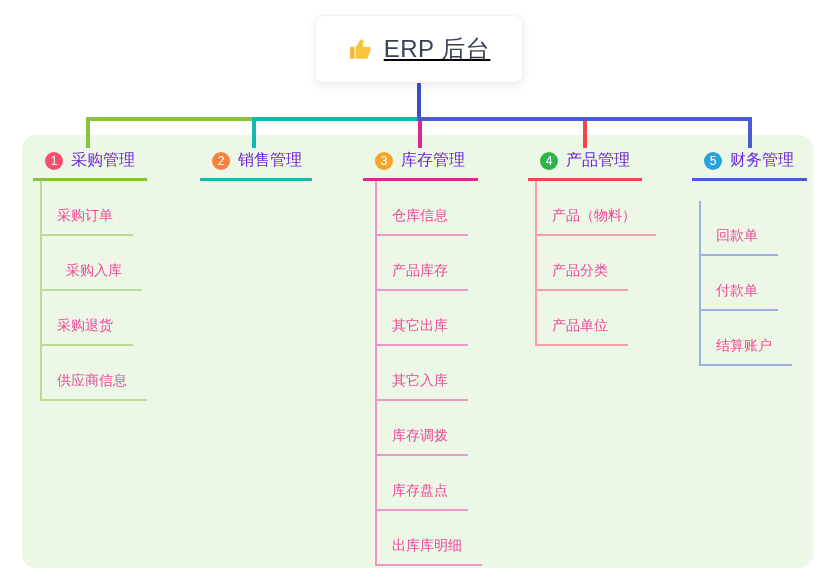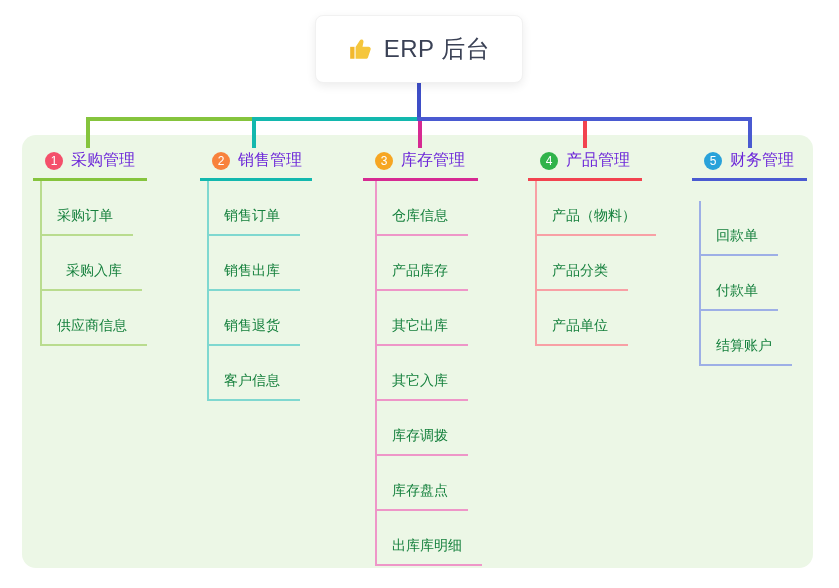--- a/index.html
+++ b/index.html
@@ -31,20 +31,21 @@
     width: 208px; height: 68px;
     background: #ffffff;
     border: 1px solid #f1f1f1;
     border-radius: 8px;
     box-shadow: 0 3px 10px rgba(0,0,0,0.08);
     display: flex;
     align-items: center;
     justify-content: center;
     gap: 10px;
     z-index: 3;
+    text-decoration: underline;
   }
   .root-title {
     font-size: 24px;
     font-weight: 500;
     color: #3a4155;
     letter-spacing: 0.5px;
   }
   .thumb-icon { width: 26px; height: 26px; display: block; }
 
   
@@ -97,21 +98,21 @@
     border-left: 2px solid #ccc;
   }
   li.child {
     width: max-content;
     height: 55px;
     display: flex;
     align-items: flex-end;
     padding: 0 20px 9px 15px;
     border-bottom: 2px solid #ccc;
     font-size: 14px;
-    color: #15803d;
+    color: #ec4899;
     white-space: nowrap;
     cursor: pointer;
   }
 </style>
 </head>
 <body>
 
 <div class="canvas">
 
   <div class="panel"></div>
@@ -135,34 +136,29 @@
   </div>
 
   <div class="column col-1">
       <div class="branch-header" style="border-bottom-color: rgb(133, 196, 61);">
         <span class="badge" style="background: rgb(244, 80, 107);">1</span>
         <span class="branch-title">采购管理</span>
       </div>
       <ul class="children" style="border-left-color: rgb(185, 220, 142);">
         <li class="child" style="border-bottom-color: rgb(185, 220, 142);">采购订单</li>
         <li class="child" style="border-bottom-color: rgb(185, 220, 142); padding-left: 24px;">采购入库</li>
+        <li class="child" style="border-bottom-color: rgb(185, 220, 142);">采购退货</li>
         <li class="child" style="border-bottom-color: rgb(185, 220, 142);">供应商信息</li>
       </ul>
     </div>
   <div class="column col-2">
       <div class="branch-header" style="border-bottom-color: rgb(19, 184, 174);">
         <span class="badge" style="background: rgb(248, 130, 60);">2</span>
         <span class="branch-title">销售管理</span>
       </div>
-      <ul class="children" style="border-left-color: rgb(127, 216, 208);">
-        <li class="child" style="border-bottom-color: rgb(127, 216, 208);">销售订单</li>
-        <li class="child" style="border-bottom-color: rgb(127, 216, 208);">销售出库</li>
-        <li class="child" style="border-bottom-color: rgb(127, 216, 208);">销售退货</li>
-        <li class="child" style="border-bottom-color: rgb(127, 216, 208);">客户信息</li>
-      </ul>
     </div>
   <div class="column col-3">
       <div class="branch-header" style="border-bottom-color: rgb(214, 42, 146);">
         <span class="badge" style="background: rgb(246, 166, 35);">3</span>
         <span class="branch-title">库存管理</span>
       </div>
       <ul class="children" style="border-left-color: rgb(238, 150, 200); margin-left: 12px;">
         <li class="child" style="border-bottom-color: rgb(238, 150, 200);">仓库信息</li>
         <li class="child" style="border-bottom-color: rgb(238, 150, 200);">产品库存</li>
         <li class="child" style="border-bottom-color: rgb(238, 150, 200);">其它出库</li>

